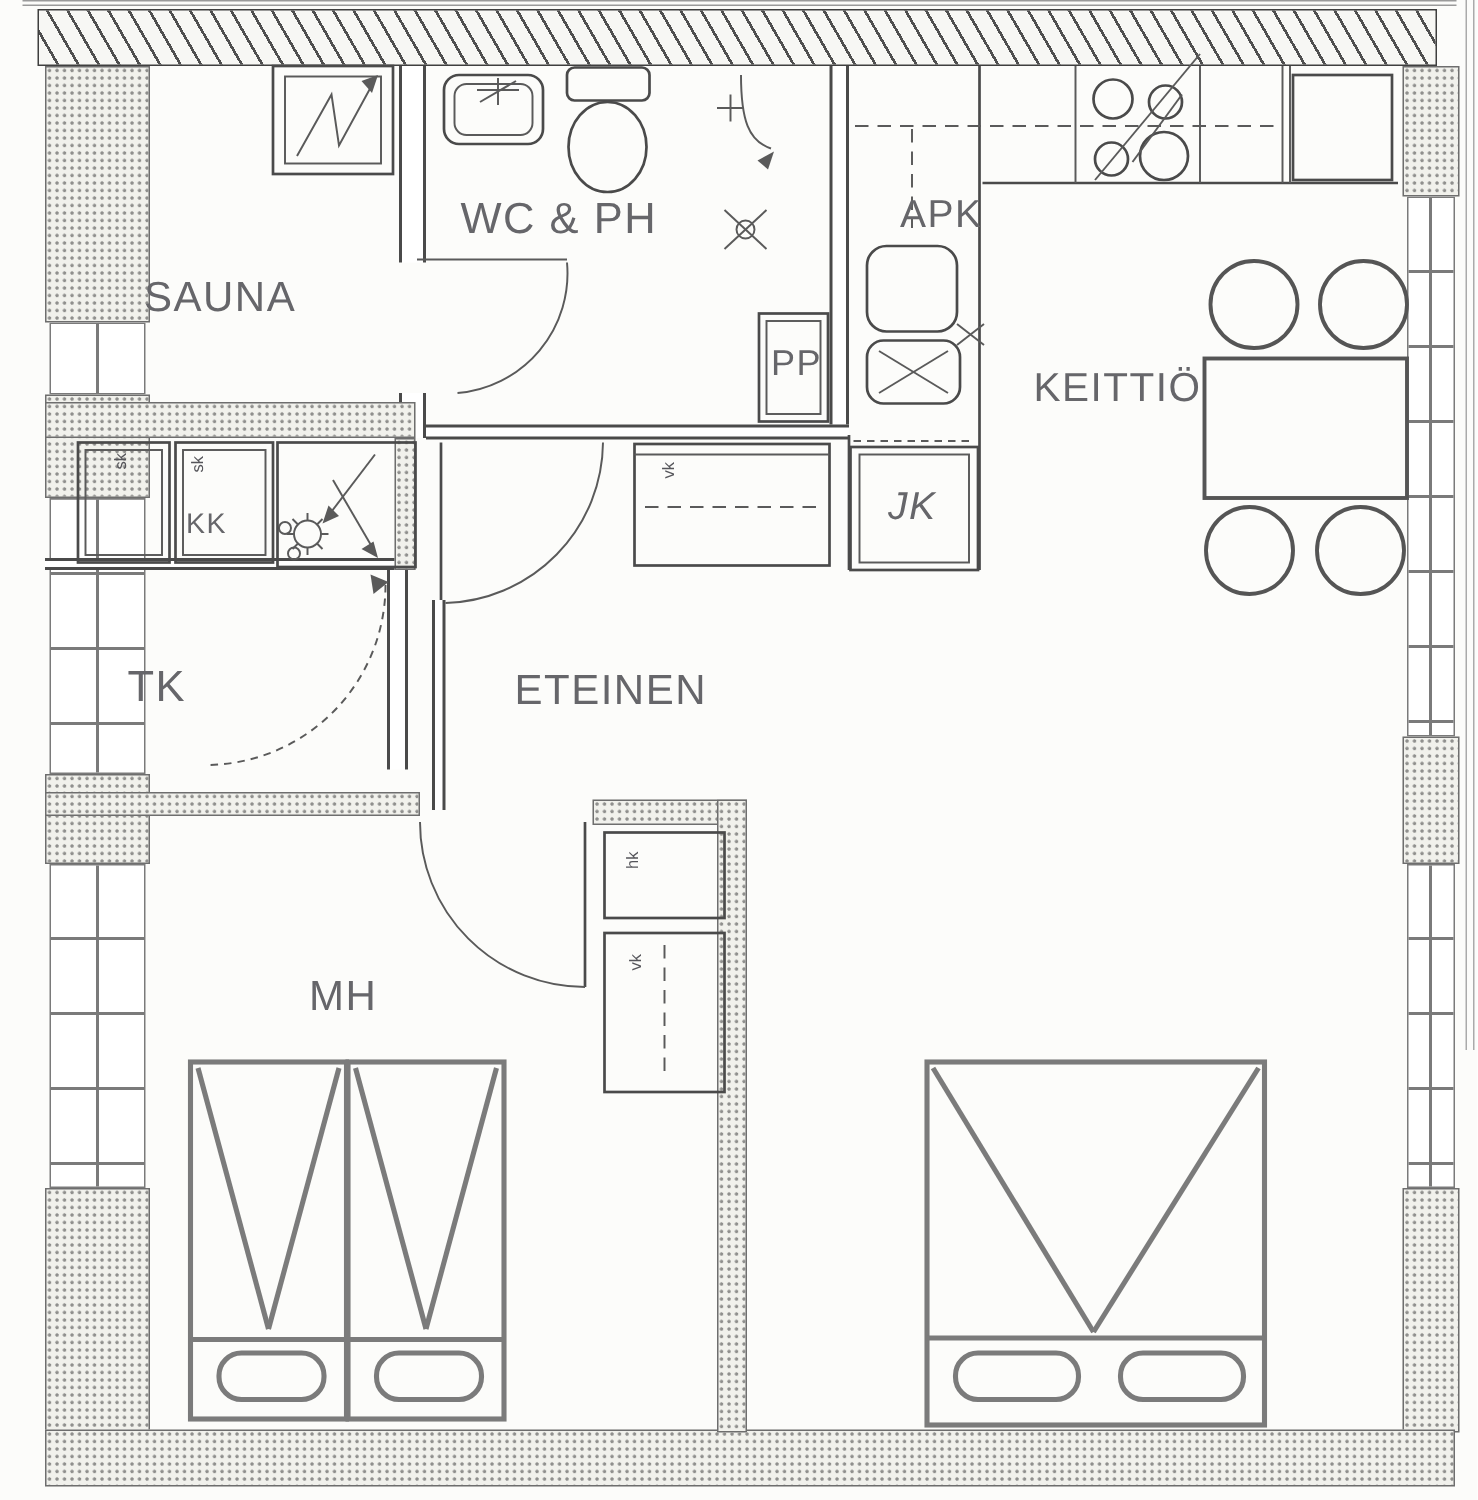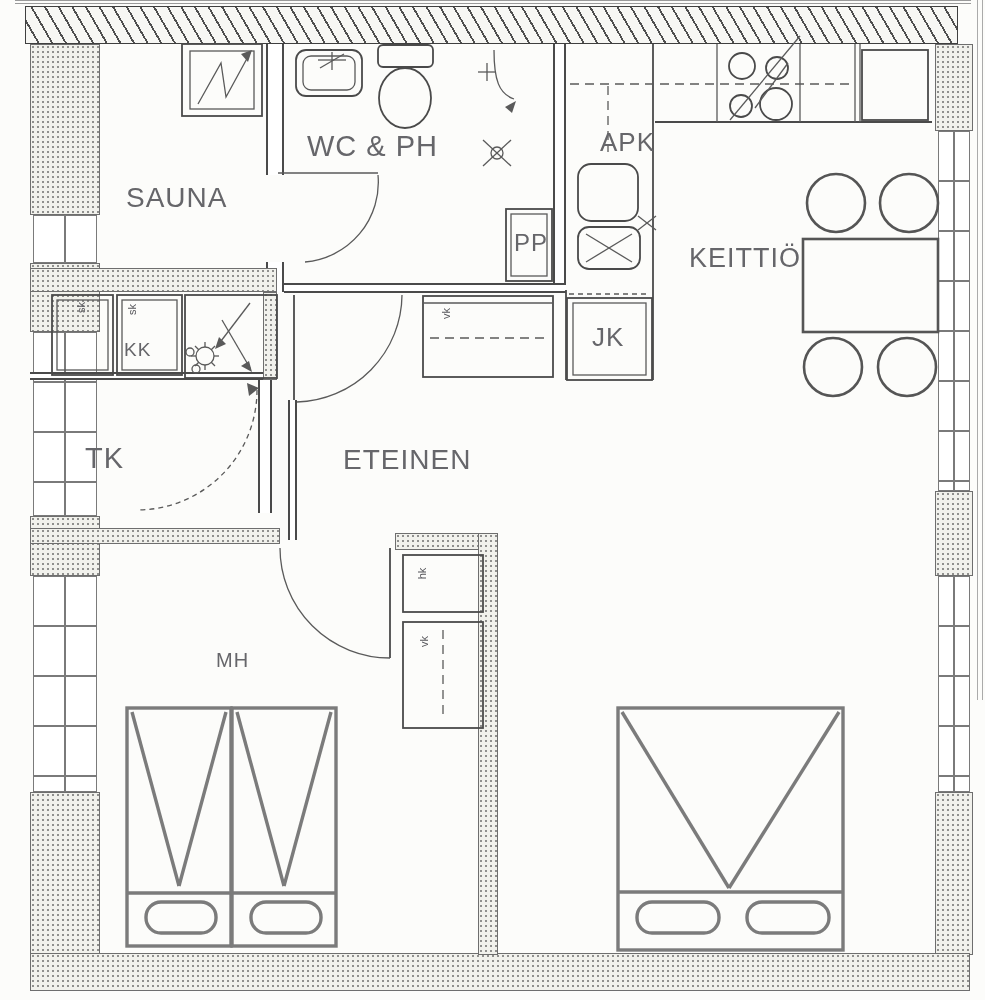--- a/index.html
+++ b/index.html
@@ -244,30 +244,30 @@
     <g>
       <rect class="furn" x="618" y="708" width="225" height="242"></rect>
       <line class="furn" x1="618" y1="892" x2="843" y2="892"></line>
       <line class="furn" x1="622" y1="712" x2="729" y2="888"></line>
       <line class="furn" x1="839" y1="712" x2="729" y2="888"></line>
       <rect class="furn" x="637" y="902" width="82" height="31" rx="15"></rect>
       <rect class="furn" x="747" y="902" width="82" height="31" rx="15"></rect>
     </g>
   </svg>
 
-  <div class="lbl" style="left:96px;top:184px;font-size:28px;margin-left:30px;">SAUNA</div>
+  <div class="lbl" style="left:96px;top:184px;font-size:28px;">SAUNA</div>
   <div class="lbl" style="left:307px;top:132px;font-size:29px;">WC &amp; PH</div>
   <div class="lbl" style="left:600px;top:129px;font-size:26px;">APK</div>
   <div class="lbl" style="left:649px;top:245px;font-size:27px;margin-left:40px;">KEITTIÖ</div>
   <div class="lbl" style="left:514px;top:231px;font-size:24px;">PP</div>
-  <div class="lbl" style="left:592px;top:324px;font-size:26px;">JK</div>
+  <div class="lbl" style="left:592px;top:324px;font-size:26px;font-style:italic;">JK</div>
   <div class="lbl" style="left:124px;top:340px;font-size:19px;">KK</div>
   <div class="lbl" style="left:85px;top:444px;font-size:29px;">TK</div>
   <div class="lbl" style="left:343px;top:446px;font-size:28px;">ETEINEN</div>
-  <div class="lbl" style="left:206px;top:650px;font-size:20px;margin-left:10px;">MH</div>
+  <div class="lbl" style="left:206px;top:650px;font-size:28px;">MH</div>
 
   <div class="lbl-sm" style="left:76px;top:302px;">sk</div>
   <div class="lbl-sm" style="left:127px;top:304px;">sk</div>
   <div class="lbl-sm" style="left:441px;top:308px;">vk</div>
   <div class="lbl-sm" style="left:417px;top:568px;">hk</div>
   <div class="lbl-sm" style="left:419px;top:636px;">vk</div>
 
 </div>
 
 </body></html>

